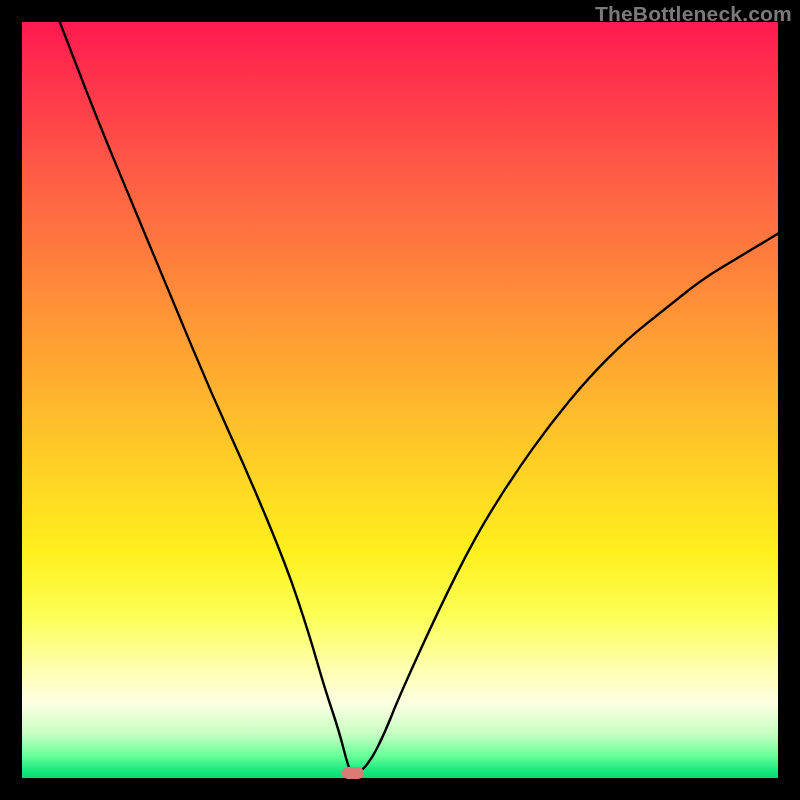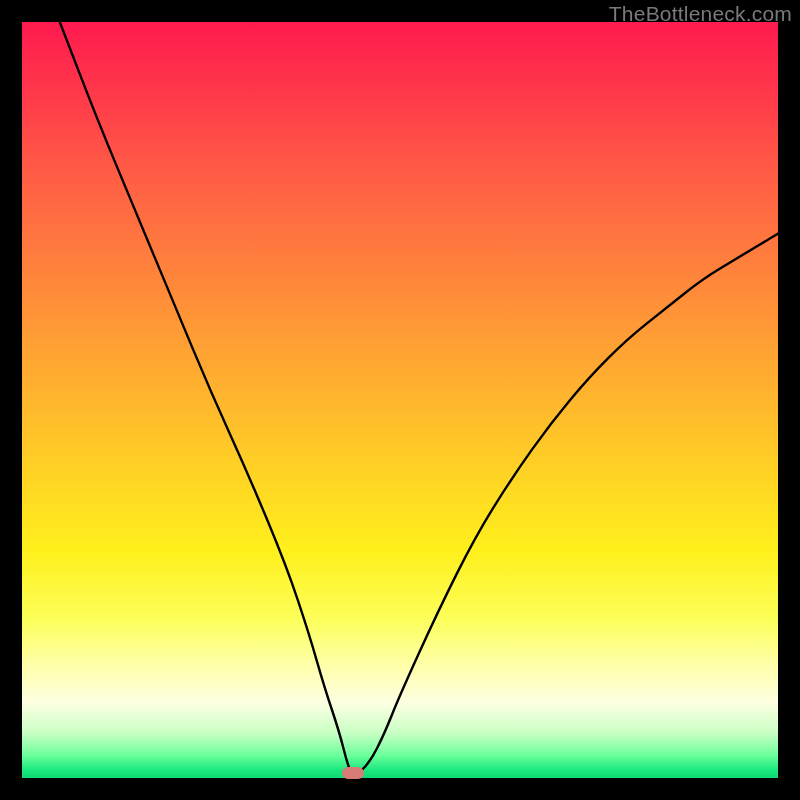--- a/index.html
+++ b/index.html
@@ -59,21 +59,21 @@
     background: #d97c78;
     transform: translate(-50%, -50%);
     pointer-events: none;
   }
   .watermark {
     position: absolute;
     top: 2px;
     right: 8px;
     color: #7a7a7a;
     font-size: 21px;
-    font-weight: 400;
+    font-weight: 700;
     letter-spacing: 0.2px;
     user-select: none;
   }
 </style>
 </head>
 <body>
 
 <div class="frame">
 
   <div class="plot">

